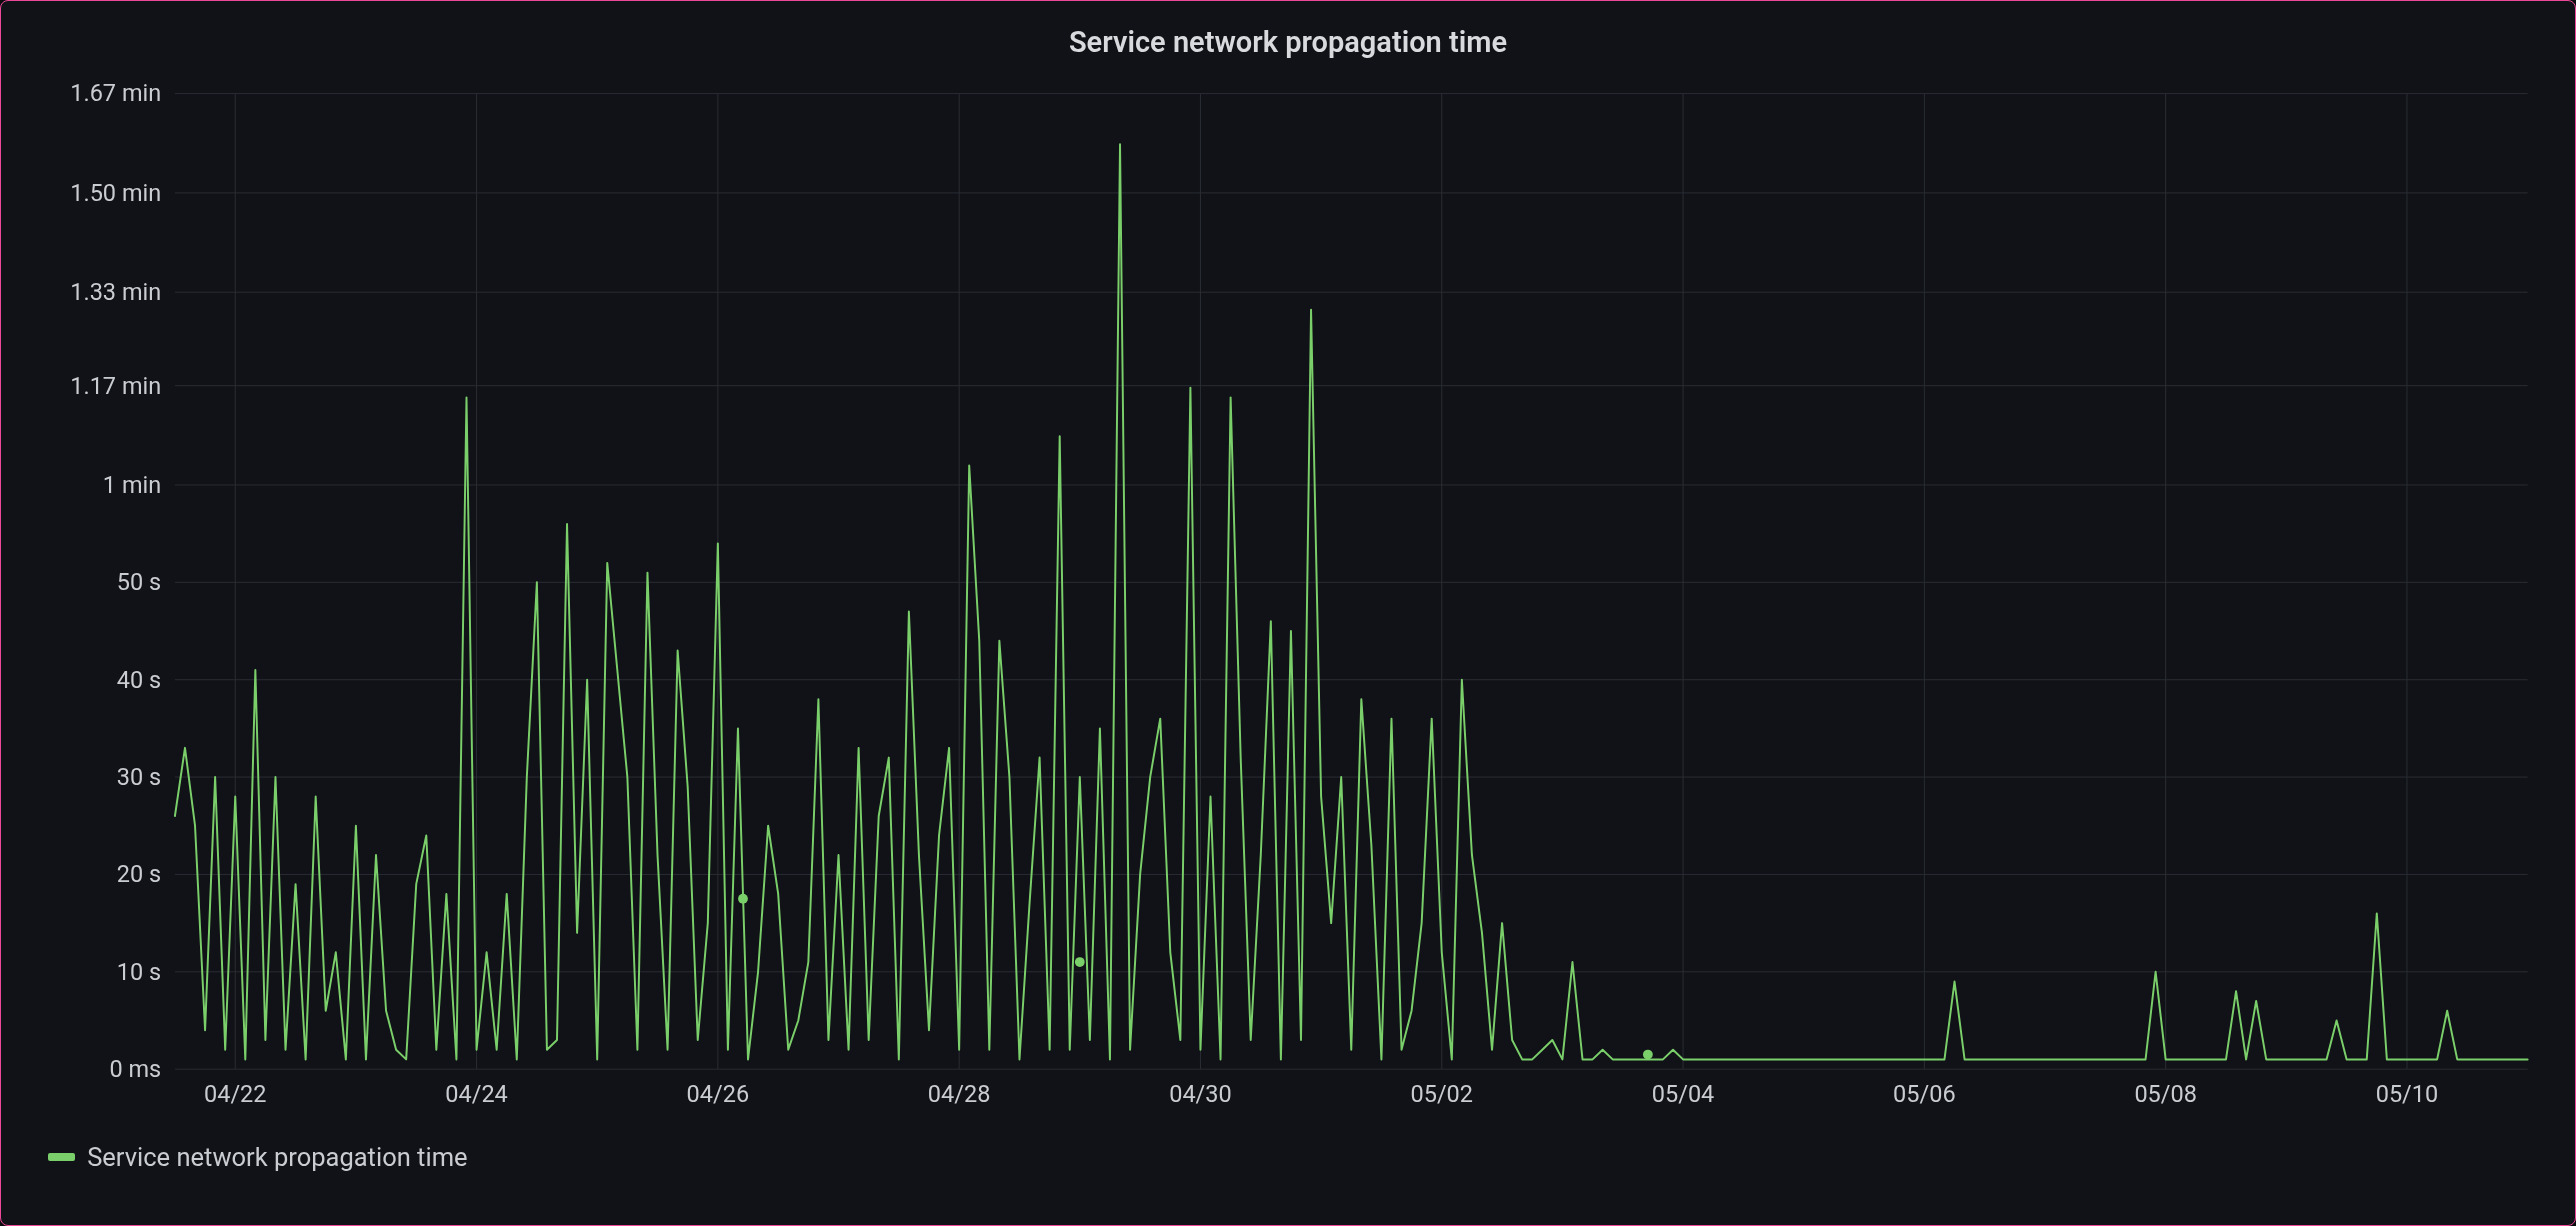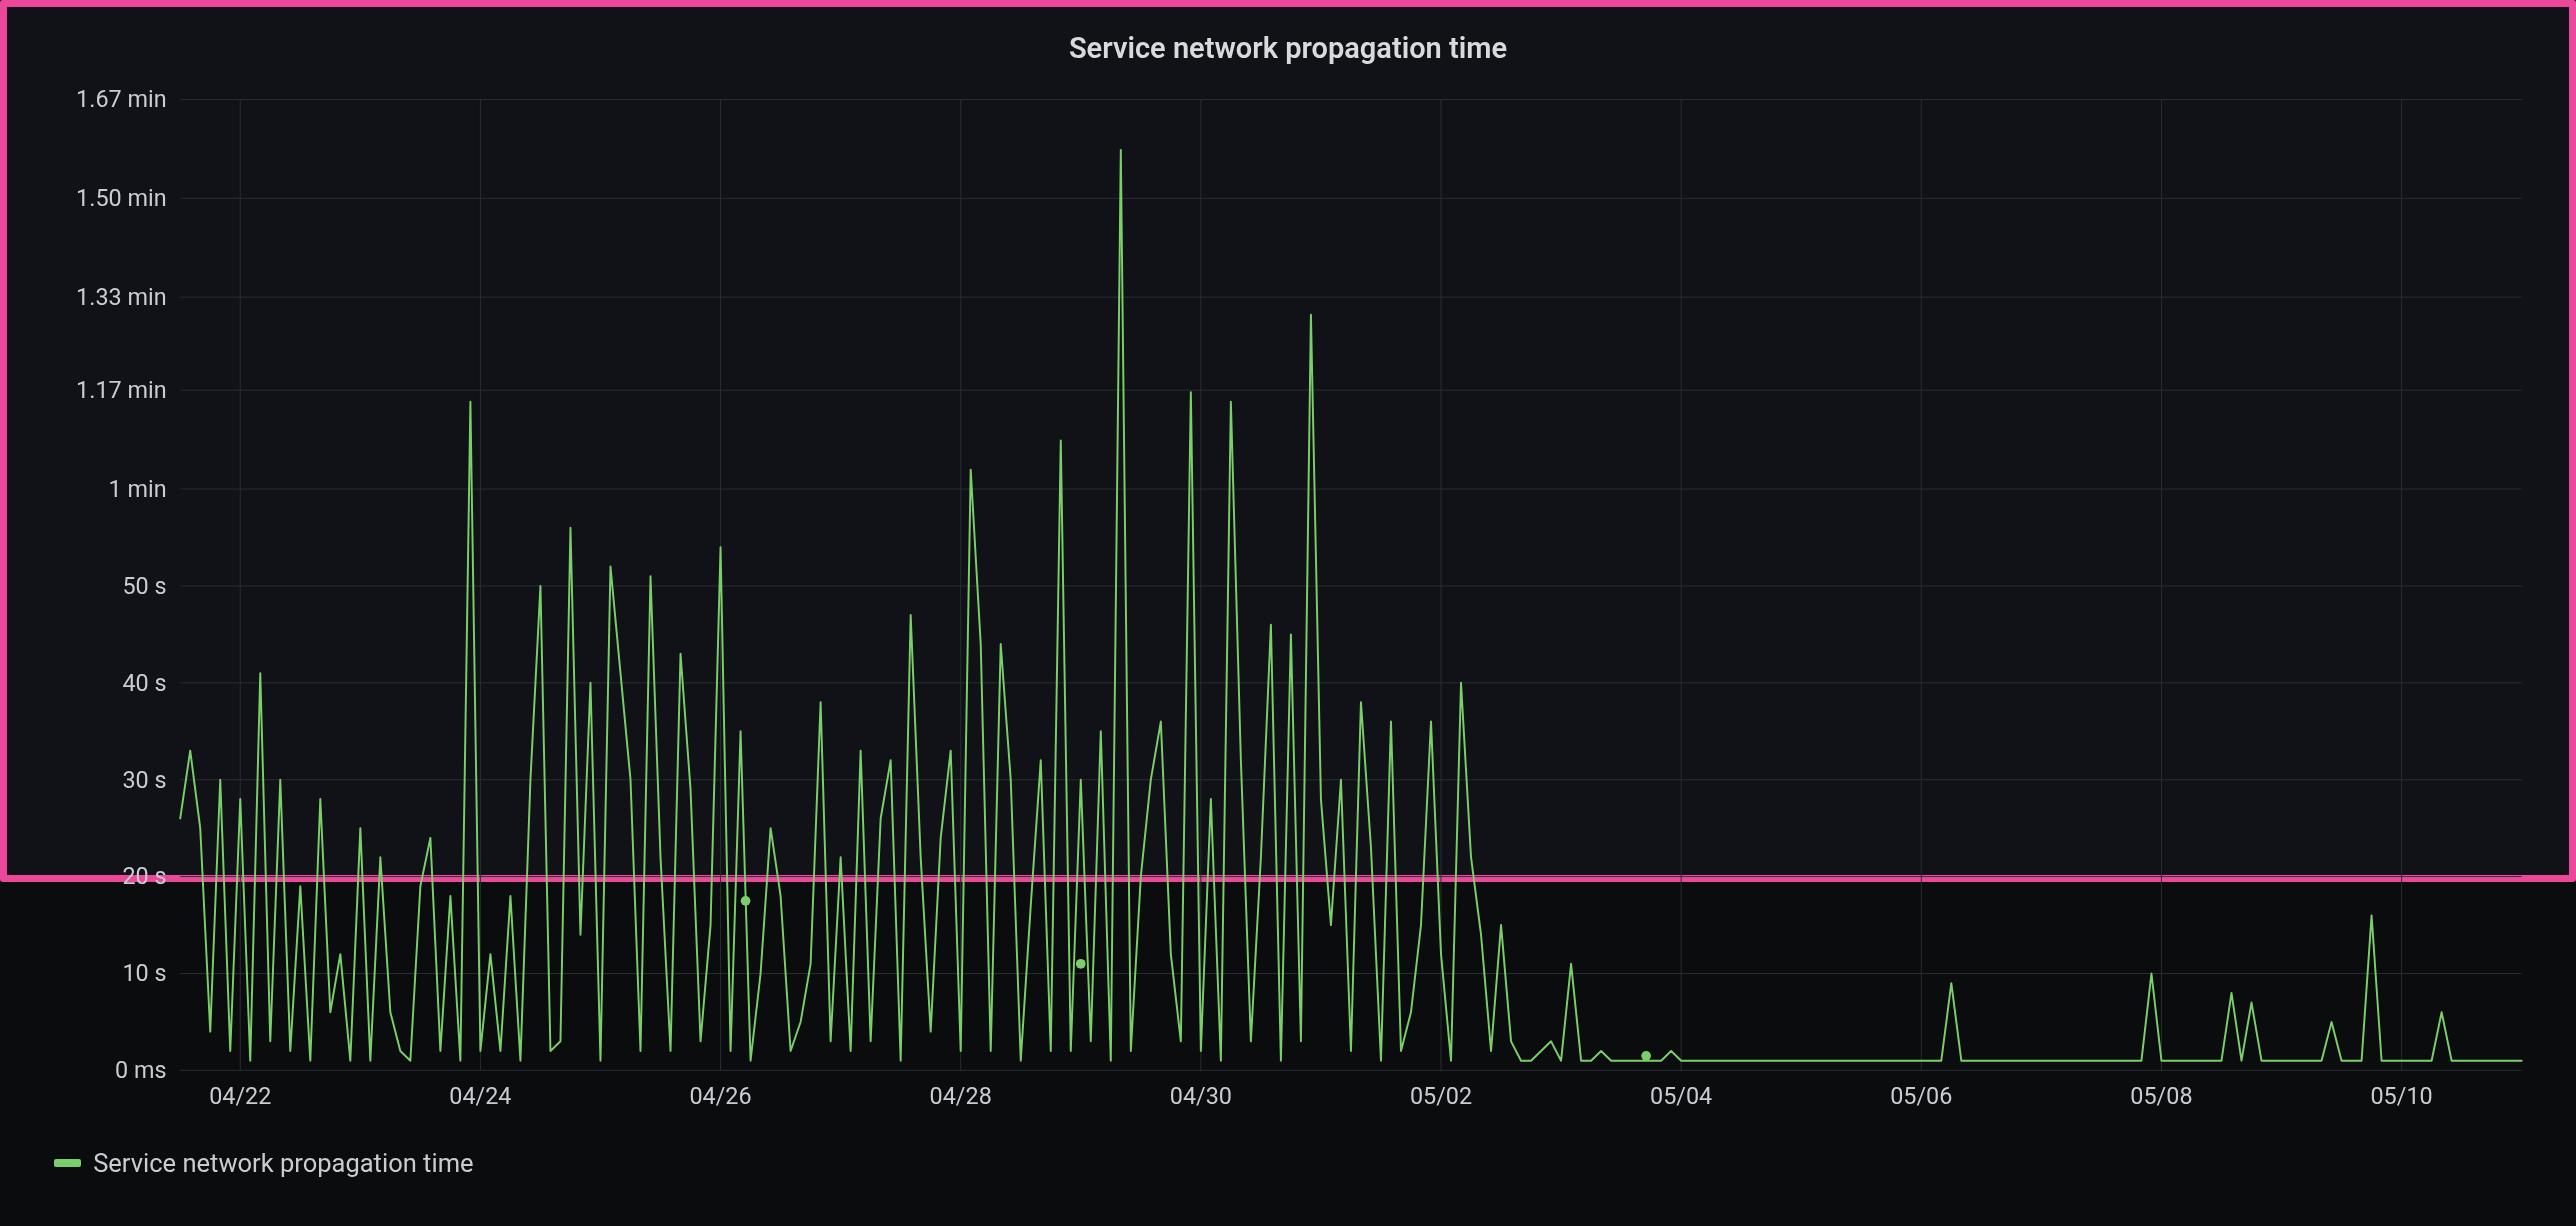--- a/index.html
+++ b/index.html
@@ -1,23 +1,23 @@
 <!DOCTYPE html>
 <html><head>
 <meta charset="utf-8">
 <style>
   html,body{margin:0;padding:0;background:#0b0c0e;width:100%;height:100%;}
   body{font-family:-apple-system,BlinkMacSystemFont,"Segoe UI",Roboto,Helvetica,Arial,sans-serif;}
   .panel{
     position:relative;
     box-sizing:border-box;
-    width:2576px;height:882px;
+    width:2576px;height:1226px;
     background:#111217;
-    border:7px solid #ec4899;
-    border-radius:3px;
+    border:1px solid #ec4899;
+    border-radius:8px;
     padding:23.5px 27.4px 27.4px 27.4px;
   }
   .title{
     text-align:center;
     color:#d8dadd;
     font-size:29px;
     font-weight:600;
     margin-bottom:15.7px;
   }
   .plot-wrap{

